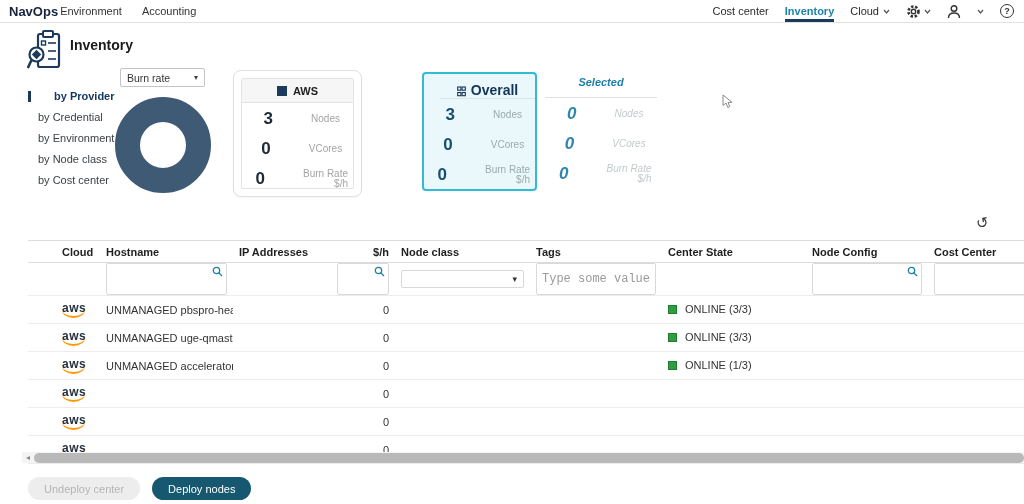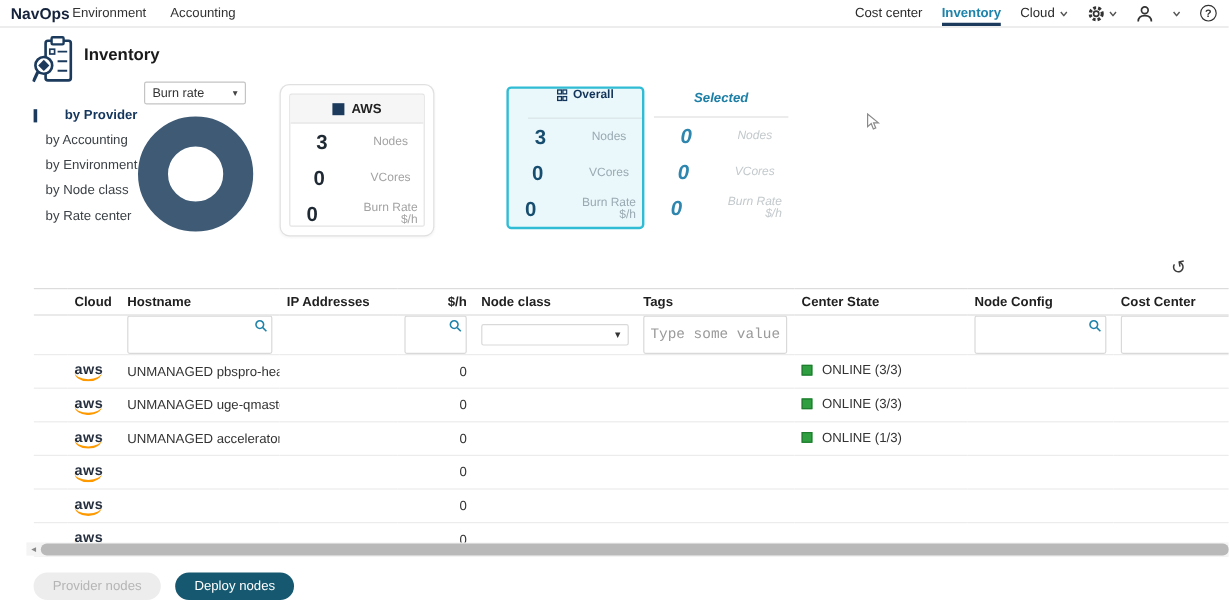--- a/index.html
+++ b/index.html
@@ -41,22 +41,22 @@
                font-size:11px; font-weight:bold; color:#222; }
   .navy-square { width:10px; height:10px; background:#1b3a5c; display:inline-block; }
 
   .stat-row { height:29px; display:flex; align-items:center; justify-content:center; gap:6px; margin-top:1px; }
   .stat-value { font-size:17px; font-weight:bold; color:#1f2933; min-width:18px; text-align:right; }
   .stat-labels { display:flex; flex-direction:column; font-size:10px; color:#a3a3a3; line-height:10px; text-align:right;padding-left:32px; }
   .stat-sublabel:empty { display:none; }
 
   .overall-card { position:absolute; left:422px; top:72px; width:115px; height:119px;
                   border:2px solid #30bcd4; border-radius:4px; background:#eaf8fb; cursor:pointer; }
-  .overall-head { height:25px; border-bottom:1px solid #d9e4e6; display:flex; align-items:flex-start;
-                  justify-content:center; gap:5px; font-size:10px; font-weight:bold; color:#13345a;margin-left:16px; }
+  .overall-head { height:25px; border-bottom:1px solid #d9e4e6; display:flex; align-items:flex-end;
+                  justify-content:center; gap:5px; font-size:14px; font-weight:bold; color:#13345a;margin-left:16px; }
   .overall-card .stat-value { color:#174e6f; }
   .overall-card .stat-labels { color:#9aaab2; }
 
   .selected-panel { position:absolute; left:545px; top:76px; width:112px;font-style:italic; }
   .selected-head { text-align:center; font-size:11px; font-weight:bold; color:#1d7fa6;
                    padding-bottom:9px; border-bottom:1px solid #e0e0e0; }
   .selected-panel .stat-value { color:#2e86ae; }
   .selected-panel .stat-labels { color:#c3c9cc; }
 
   .cursor-ghost { position:absolute; left:722px; top:94px; }
@@ -175,24 +175,24 @@
   <div class="page-title">Inventory</div>
 </div>
 
 <div class="burn-select">
   <span>Burn rate</span>
   <span style="font-size:8px;color:#444;">▾</span>
 </div>
 
 <div class="groupby">
   <div class="groupby-item active">by Provider</div>
-  <div class="groupby-item">by Accounting</div>
+  <div class="groupby-item">by Credential</div>
   <div class="groupby-item">by Environment</div>
   <div class="groupby-item">by Node class</div>
-  <div class="groupby-item">by Rate center</div>
+  <div class="groupby-item">by Cost center</div>
 </div>
 
 <div class="donut"></div>
 
 <div class="card-outer">
   <div class="card-inner">
     <div class="card-head">
       <span class="navy-square"></span>
       <span>AWS</span>
     </div>
@@ -439,15 +439,15 @@
       </tbody>
   </table>
 </div>
 
 <div class="hscroll">
   <span class="hscroll-arrow">◂</span>
   <div class="hscroll-thumb"></div>
 </div>
 
 <div class="footer-actions">
-  <button class="btn btn-disabled" disabled="">Provider nodes</button>
+  <button class="btn btn-disabled" disabled="">Undeploy center</button>
   <button class="btn btn-primary">Deploy nodes</button>
 </div>
 
 </body></html>

